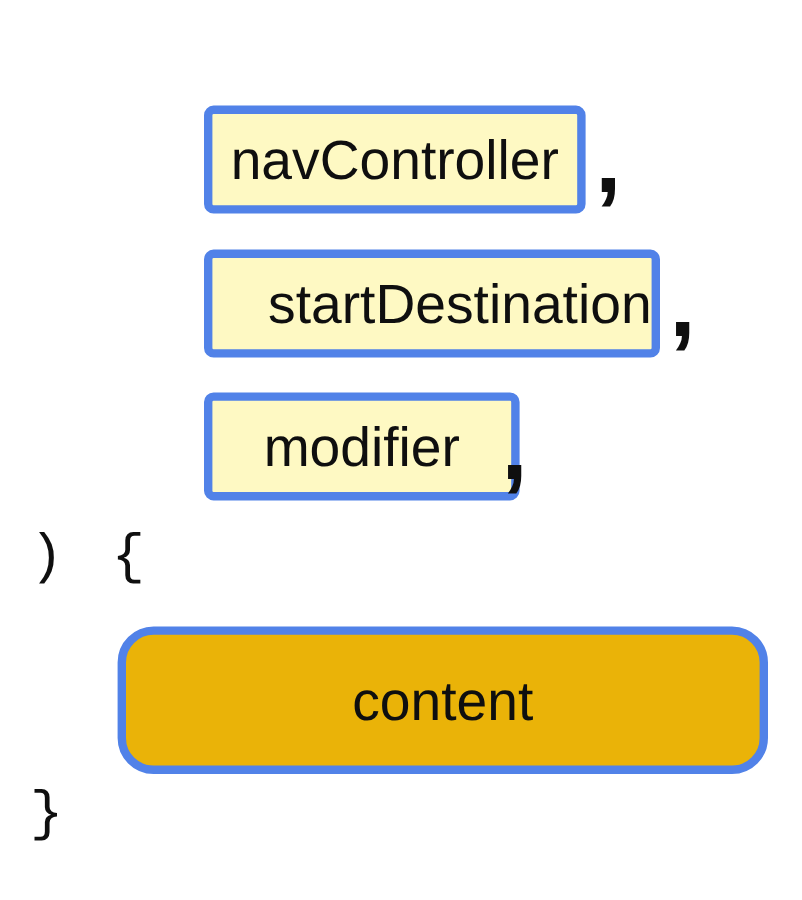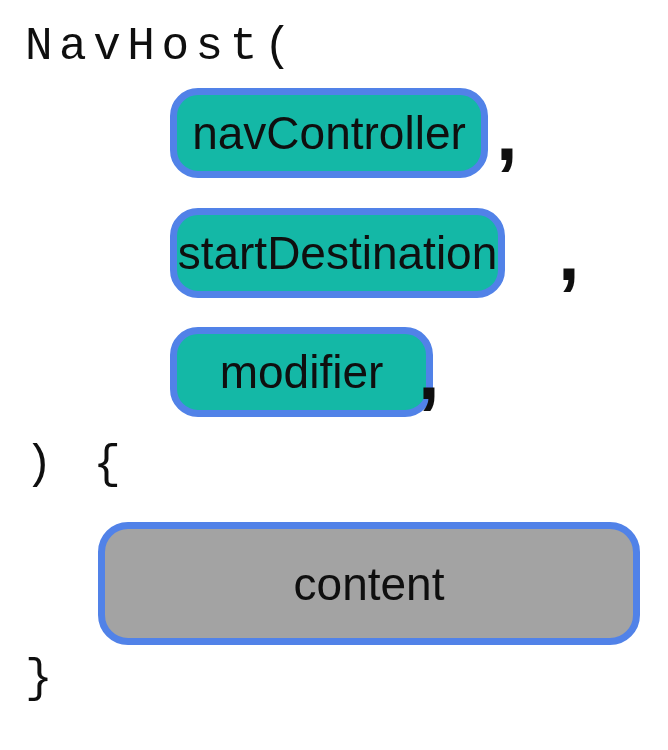--- a/index.html
+++ b/index.html
@@ -36,28 +36,28 @@
     left: 170px;
   }
   .row-1 { top: 88px;  }
   .row-2 { top: 208px; }
   .row-3 { top: 327px; }
 
   .param-box {
     box-sizing: border-box;
     height: 90px;
     border: 7px solid #5182e8;
-    border-radius: 28px;
-    background: #14b8a6;
+    border-radius: 8px;
+    background: #fef9c3;
     display: flex;
     align-items: center;
     justify-content: center;
   }
   .row-1 .param-box { width: 318px; }
-  .row-2 .param-box { width: 335px; }
+  .row-2 .param-box { width: 380px; justify-content: flex-end; }
   .row-3 .param-box { width: 263px; }
 
   .param-label, .content-label {
     font-family: "Liberation Sans", sans-serif;
     font-size: 46px;
     font-weight: 500;
     color: #0f0f0f;
     white-space: nowrap;
   }
 
@@ -77,32 +77,31 @@
   
   .content-box {
     position: absolute;
     left: 98px;
     top: 522px;
     width: 542px;
     height: 123px;
     box-sizing: border-box;
     border: 7px solid #5182e8;
     border-radius: 30px;
-    background: #a3a3a3;
+    background: #eab308;
     display: flex;
     align-items: center;
     justify-content: center;
   }
 </style>
 </head>
 <body>
 
 <div class="canvas">
 
-  <div class="code line-open">NavHost(</div>
 
   <div class="param-row row-1">
     <div class="param-box">
       <span class="param-label">navController</span>
     </div>
     <span class="comma">,</span>
   </div>
 
   <div class="param-row row-2">
     <div class="param-box">

